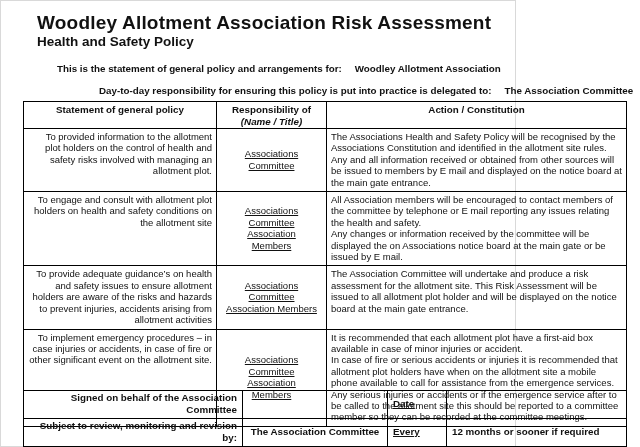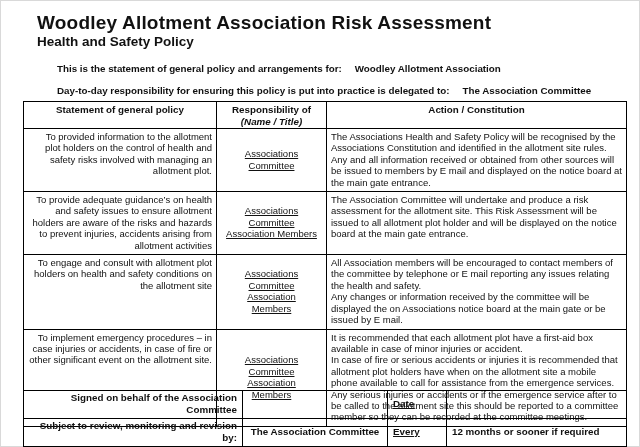--- a/index.html
+++ b/index.html
@@ -5,41 +5,41 @@
   * { margin: 0; padding: 0; box-sizing: border-box; }
   html, body { background: #ffffff; }
   body {
     width: 640px; height: 447px;
     font-family: "Liberation Sans", sans-serif;
     color: #111;
     position: relative;
     overflow: hidden;
   }
   .page {
-    width: 640px; height: 447px;
+    width: 516px; height: 447px;
     background: #fff;
     border: 1px solid #d9d9d9;
     position: relative;
   }
   .doc-title {
     position: absolute; left: 36px; top: 11px;
     font-size: 19px; font-weight: bold; letter-spacing: 0.2px;
     white-space: nowrap;
   }
   .doc-subtitle {
     position: absolute; left: 36px; top: 33px;
     font-size: 13.5px; font-weight: bold;
   }
   .intro-line {
     position: absolute; left: 56px;
     font-size: 9.8px; font-weight: bold;
     white-space: nowrap;
   }
   .intro-1 { top: 62px; }
-  .intro-2 { top: 84px; }
+  .intro-2 { top: 84px; margin-left: 42px; }
   .intro-line .intro-value { margin-left: 13px; }
 
   table { border-collapse: collapse; table-layout: fixed; }
   td, th { border: 1px solid #000; }
 
   .policy-table {
     position: absolute; left: 22px; top: 100px;
     width: 603px;
     font-size: 9.5px;
   }
@@ -122,34 +122,34 @@
     </thead>
     <tbody>
       <tr>
         <td class="cell-statement">To provided information to the allotment plot holders on the control of health and safety risks involved with managing an allotment plot.</td>
         <td class="cell-resp">Associations
 Committee</td>
         <td class="cell-action">The Associations Health and Safety Policy will be recognised by the Associations Constitution and identified in the allotment site rules.
 Any and all information received or obtained from other sources will be issued to members by E mail and displayed on the notice board at the main gate entrance.</td>
       </tr>
       <tr>
-        <td class="cell-statement">To provide adequate guidance’s on health and safety issues to ensure allotment holders are aware of the risks and hazards to prevent injuries, accidents arising from allotment activities</td>
-        <td class="cell-resp">Associations
-Committee
-Association Members</td>
-        <td class="cell-action">The Association Committee will undertake and produce a risk assessment for the allotment site. This Risk Assessment will be issued to all allotment plot holder and will be displayed on the notice board at the main gate entrance.</td>
-      </tr>
-      <tr>
         <td class="cell-statement">To engage and consult with allotment plot holders on health and safety conditions on the allotment site</td>
         <td class="cell-resp">Associations
 Committee
 Association
 Members</td>
         <td class="cell-action">All Association members will be encouraged to contact members of the committee by telephone or E mail reporting any issues relating the health and safety.
 Any changes or information received by the committee will be displayed the on Associations notice board at the main gate or be issued by E mail.</td>
+      </tr>
+      <tr>
+        <td class="cell-statement">To provide adequate guidance’s on health and safety issues to ensure allotment holders are aware of the risks and hazards to prevent injuries, accidents arising from allotment activities</td>
+        <td class="cell-resp">Associations
+Committee
+Association Members</td>
+        <td class="cell-action">The Association Committee will undertake and produce a risk assessment for the allotment site. This Risk Assessment will be issued to all allotment plot holder and will be displayed on the notice board at the main gate entrance.</td>
       </tr>
       <tr>
         <td class="cell-statement">To implement emergency procedures – in case injuries or accidents, in case of fire or other significant event on the allotment site.</td>
         <td class="cell-resp">Associations
 Committee
 Association
 Members</td>
         <td class="cell-action">It is recommended that each allotment plot have a first-aid box available in case of minor injuries or accident.
 In case of fire or serious accidents or injuries it is recommended that allotment plot holders have when on the allotment site a mobile phone available to call for assistance from the emergence services.
 Any serious injuries or accidents or if the emergence service after to be called to the allotment site this should be reported to a committee member so they can be recorded at the committee meetings.</td>

